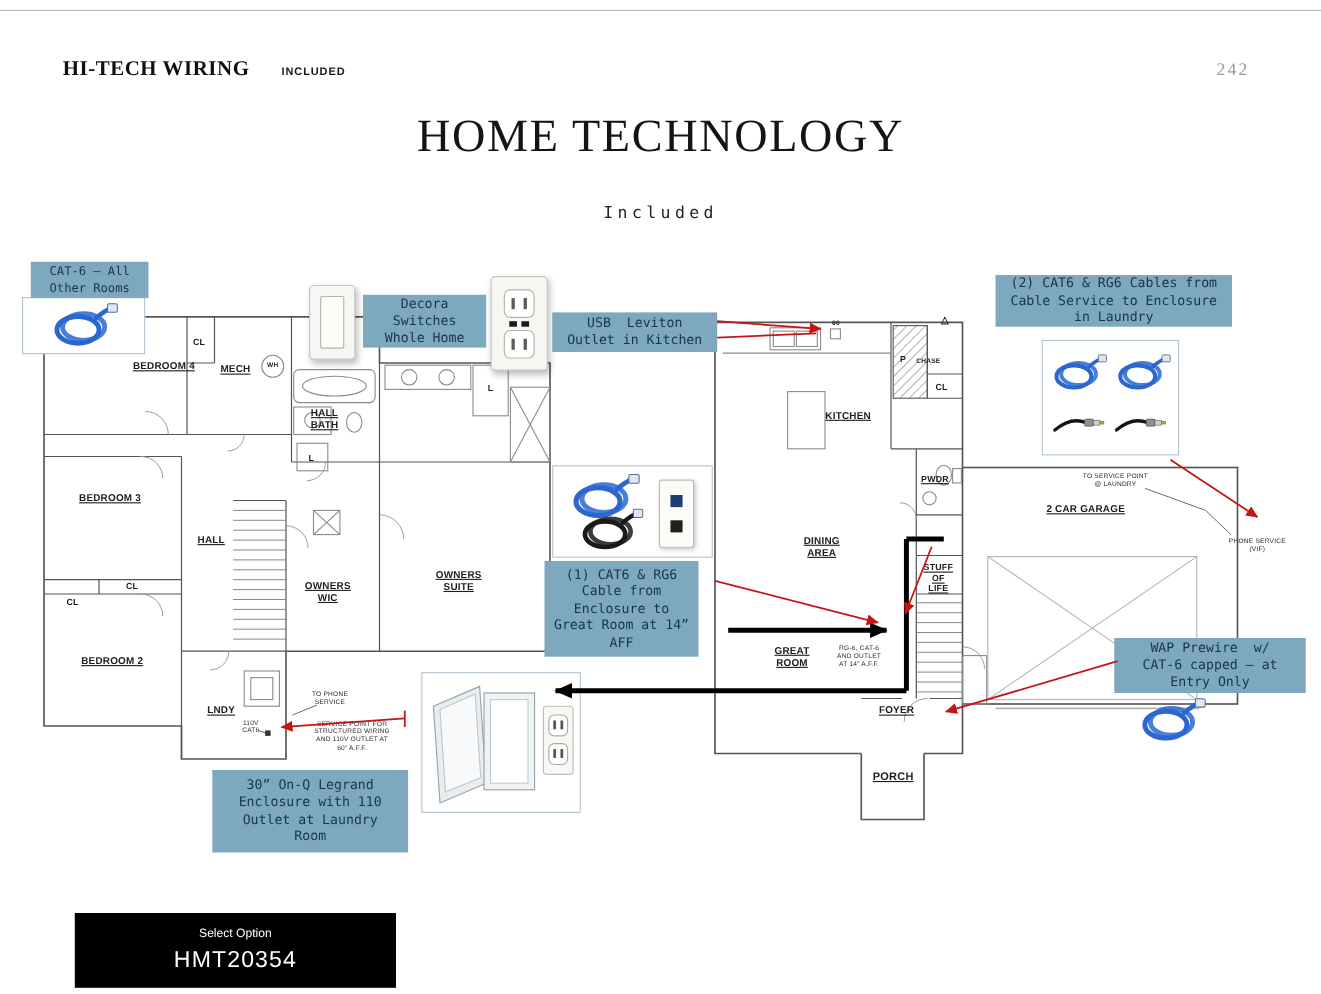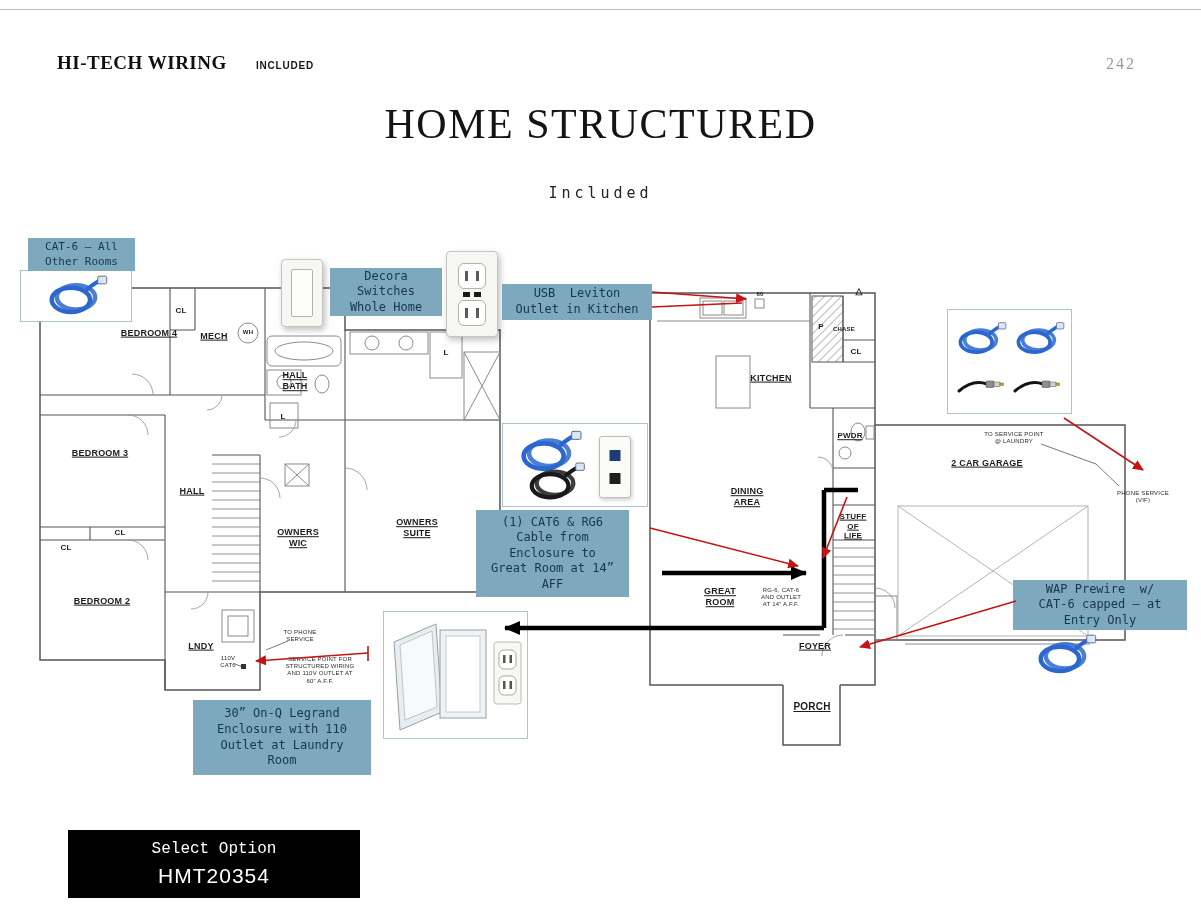--- a/index.html
+++ b/index.html
@@ -27,21 +27,21 @@
   .recep::before,.recep::after{content:"";position:absolute;top:7px;width:3px;height:10px;background:#5a5a5a;}
   .recep::before{left:6px;}
   .recep::after{right:6px;}
   .usb-row{display:flex;justify-content:center;gap:4px;margin:1px 0;}
   .usb-row span{width:7px;height:5px;background:#1a1a1a;display:block;}
   .jackplate{position:absolute;width:30px;height:60px;background:#fbfbf8;border:1px solid #bdbdb7;border-radius:3px;box-shadow:1px 2px 4px rgba(0,0,0,.2);}
   .jack{position:absolute;left:50%;transform:translateX(-50%);width:11px;height:11px;}
   .jack.j1{top:13px;background:#1d3d73;}
   .jack.j2{bottom:13px;background:#1f1f1f;}
   .option-box{position:absolute;left:68px;top:830px;width:292px;height:68px;background:#000;color:#fff;display:flex;flex-direction:column;align-items:center;justify-content:center;gap:6px;z-index:4;}
-  .option-label{font-size:16px;font-family:Liberation Mono, monospace;}
+  .option-label{font-size:11px;}
   .option-code{font-size:21px;letter-spacing:1px;}
 </style>
 </head>
 <body>
 
 <svg width="0" height="0" style="position:absolute" aria-hidden="true">
   <defs>
     <symbol id="coil" viewBox="0 0 104 72">
       <g fill="none" stroke="currentColor" stroke-linecap="round">
         <ellipse cx="44" cy="42" rx="30" ry="19" stroke-width="7"></ellipse>
@@ -57,21 +57,21 @@
       <rect x="88" y="14" width="7" height="5" fill="#caa23c" stroke="#7b641e"></rect>
     </symbol>
   </defs>
 </svg>
 
 <div class="page">
   <div class="top-rule"></div>
   <span class="brand">HI-TECH WIRING</span>
   <span class="badge">INCLUDED</span>
   <span class="pageno">242</span>
-  <div class="title">HOME STRUCTURED</div>
+  <div class="title">HOME TECHNOLOGY</div>
   <div class="subtitle">Included</div>
 
   <svg id="plan-walls" width="1201" height="904" viewBox="0 0 1201 904">
     <defs>
       <pattern id="hatch" width="6" height="6" patternUnits="userSpaceOnUse" patternTransform="rotate(45)">
         <line x1="0" y1="0" x2="0" y2="6" stroke="#9a9a9a" stroke-width="1.4"></line>
       </pattern>
     </defs>
     <g stroke="#555" stroke-width="1.5" fill="none">
       <path d="M40,288 H345 V330 H500 V592 H260 V690 H165 V660 H40 Z"></path>
@@ -198,21 +198,24 @@
 AT 14” A.F.F.</div>
     </div>
 
   <div class="callout" style="left:28px;top:238px;width:107px;height:33px;font-size:11px">CAT-6 – All
 Other Rooms</div>
   <div class="callout" style="left:330px;top:268px;width:112px;height:48px">Decora
 Switches
 Whole Home</div>
   <div class="callout" style="left:502px;top:284px;width:150px;height:36px">USB  Leviton
 Outlet in Kitchen</div>
-  <div class="callout" style="left:476px;top:510px;width:153px;height:87px">(1) CAT6 &amp; RG6
+  <div class="callout" style="left:905px;top:250px;width:215px;height:47px">(2) CAT6 &amp; RG6 Cables from
+Cable Service to Enclosure
+in Laundry</div>
+  <div class="callout" style="left:495px;top:510px;width:140px;height:87px">(1) CAT6 &amp; RG6
 Cable from
 Enclosure to
 Great Room at 14”
 AFF</div>
   <div class="callout" style="left:1013px;top:580px;width:174px;height:50px">WAP Prewire  w/
 CAT-6 capped – at
 Entry Only</div>
   <div class="callout" style="left:193px;top:700px;width:178px;height:75px">30” On-Q Legrand
 Enclosure with 110
 Outlet at Laundry

